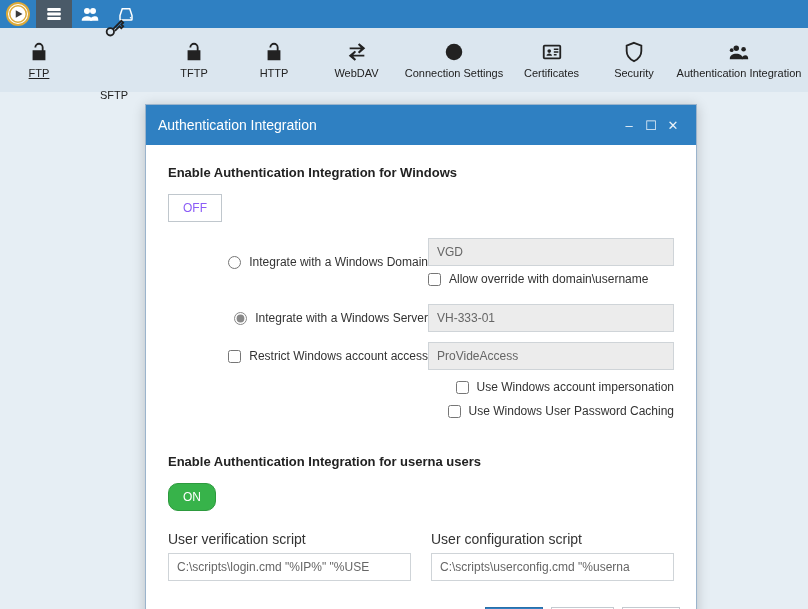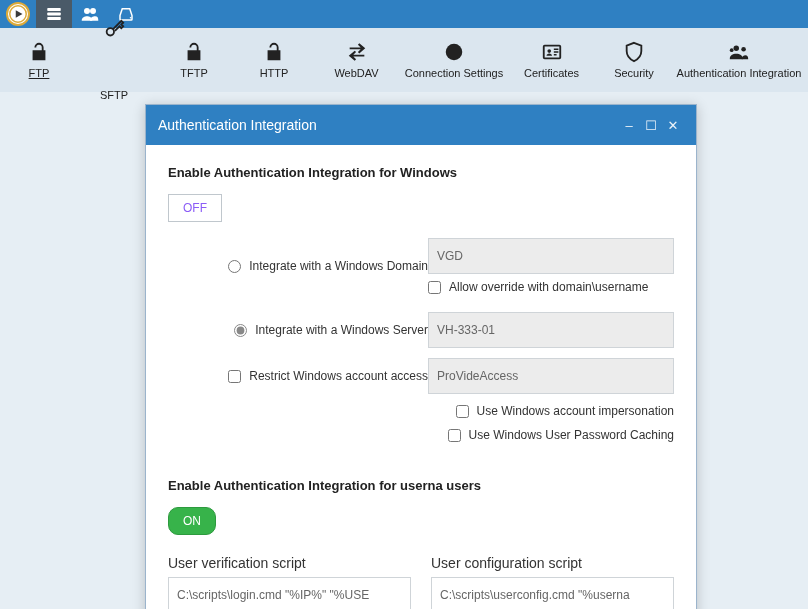--- a/index.html
+++ b/index.html
@@ -34,21 +34,21 @@
 
   .off-btn, .on-btn { display: inline-block; border: 1px solid #c0c7cd; padding: 6px 14px; font-size: 12px; cursor: pointer; margin-bottom: 16px; }
   .off-btn { background: #fff; color: #8b5cf6; }
   .on-btn  { background: #37b34a; color: #fff; border-color: #2d9a3e; border-radius: 10px; }
 
   .row { display: flex; align-items: center; margin-bottom: 10px; }
   .row .left { width: 260px; display: flex; align-items: center; gap: 8px; justify-content: flex-end; }
   .row .right { flex: 1; }
   .row label { font-size: 12px; color: #333; }
 
-  .txt { width: 100%; height: 36px; border: 1px solid #cfd4d8; background: #ececec; padding: 0 8px; font-size: 12px; color: #666; }
+  .txt { width: 100%; height: 28px; border: 1px solid #cfd4d8; background: #ececec; padding: 0 8px; font-size: 12px; color: #666; }
   .txt.light { background: #fff; }
 
   input[type=radio], input[type=checkbox] { accent-color: #888; width: 13px; height: 13px; }
 
   .sub-check { display: flex; align-items: center; gap: 8px; font-size: 12px; color: #333; margin-top: 6px; }
 
   .gap { height: 26px; }
 
   .script-cols { display: flex; gap: 20px; margin-top: 4px; }
   .script-col { flex: 1; }

